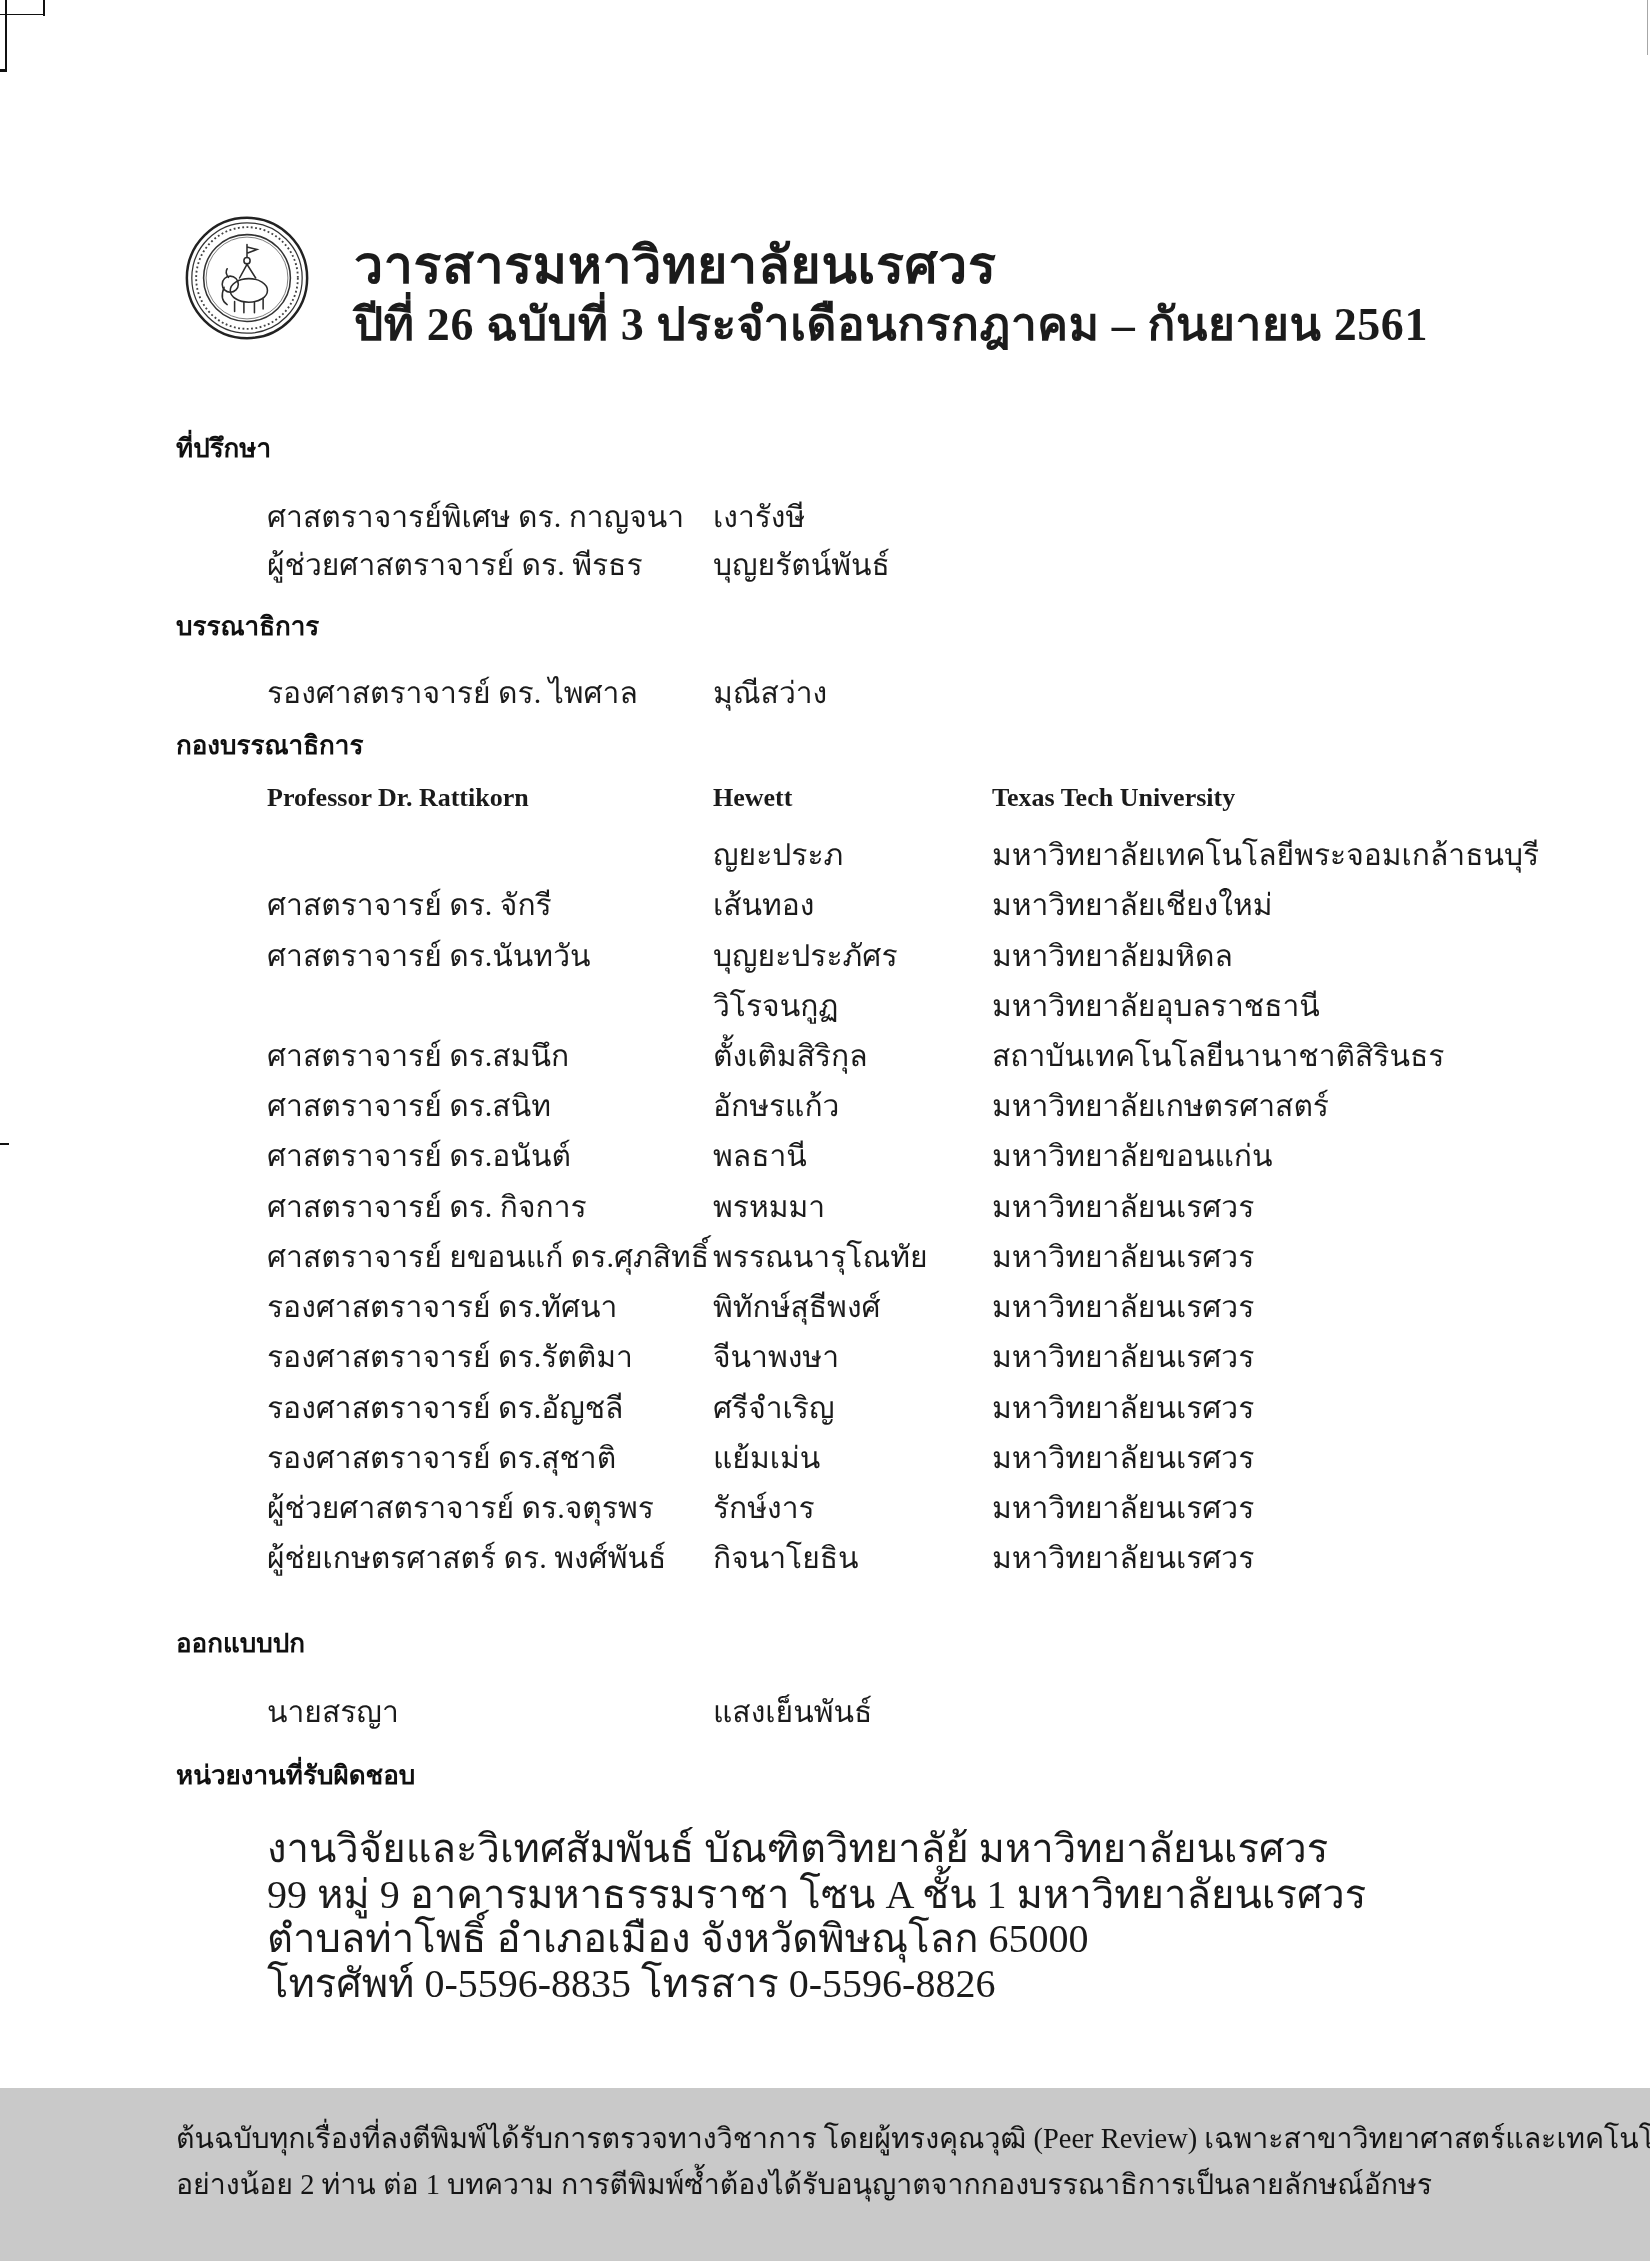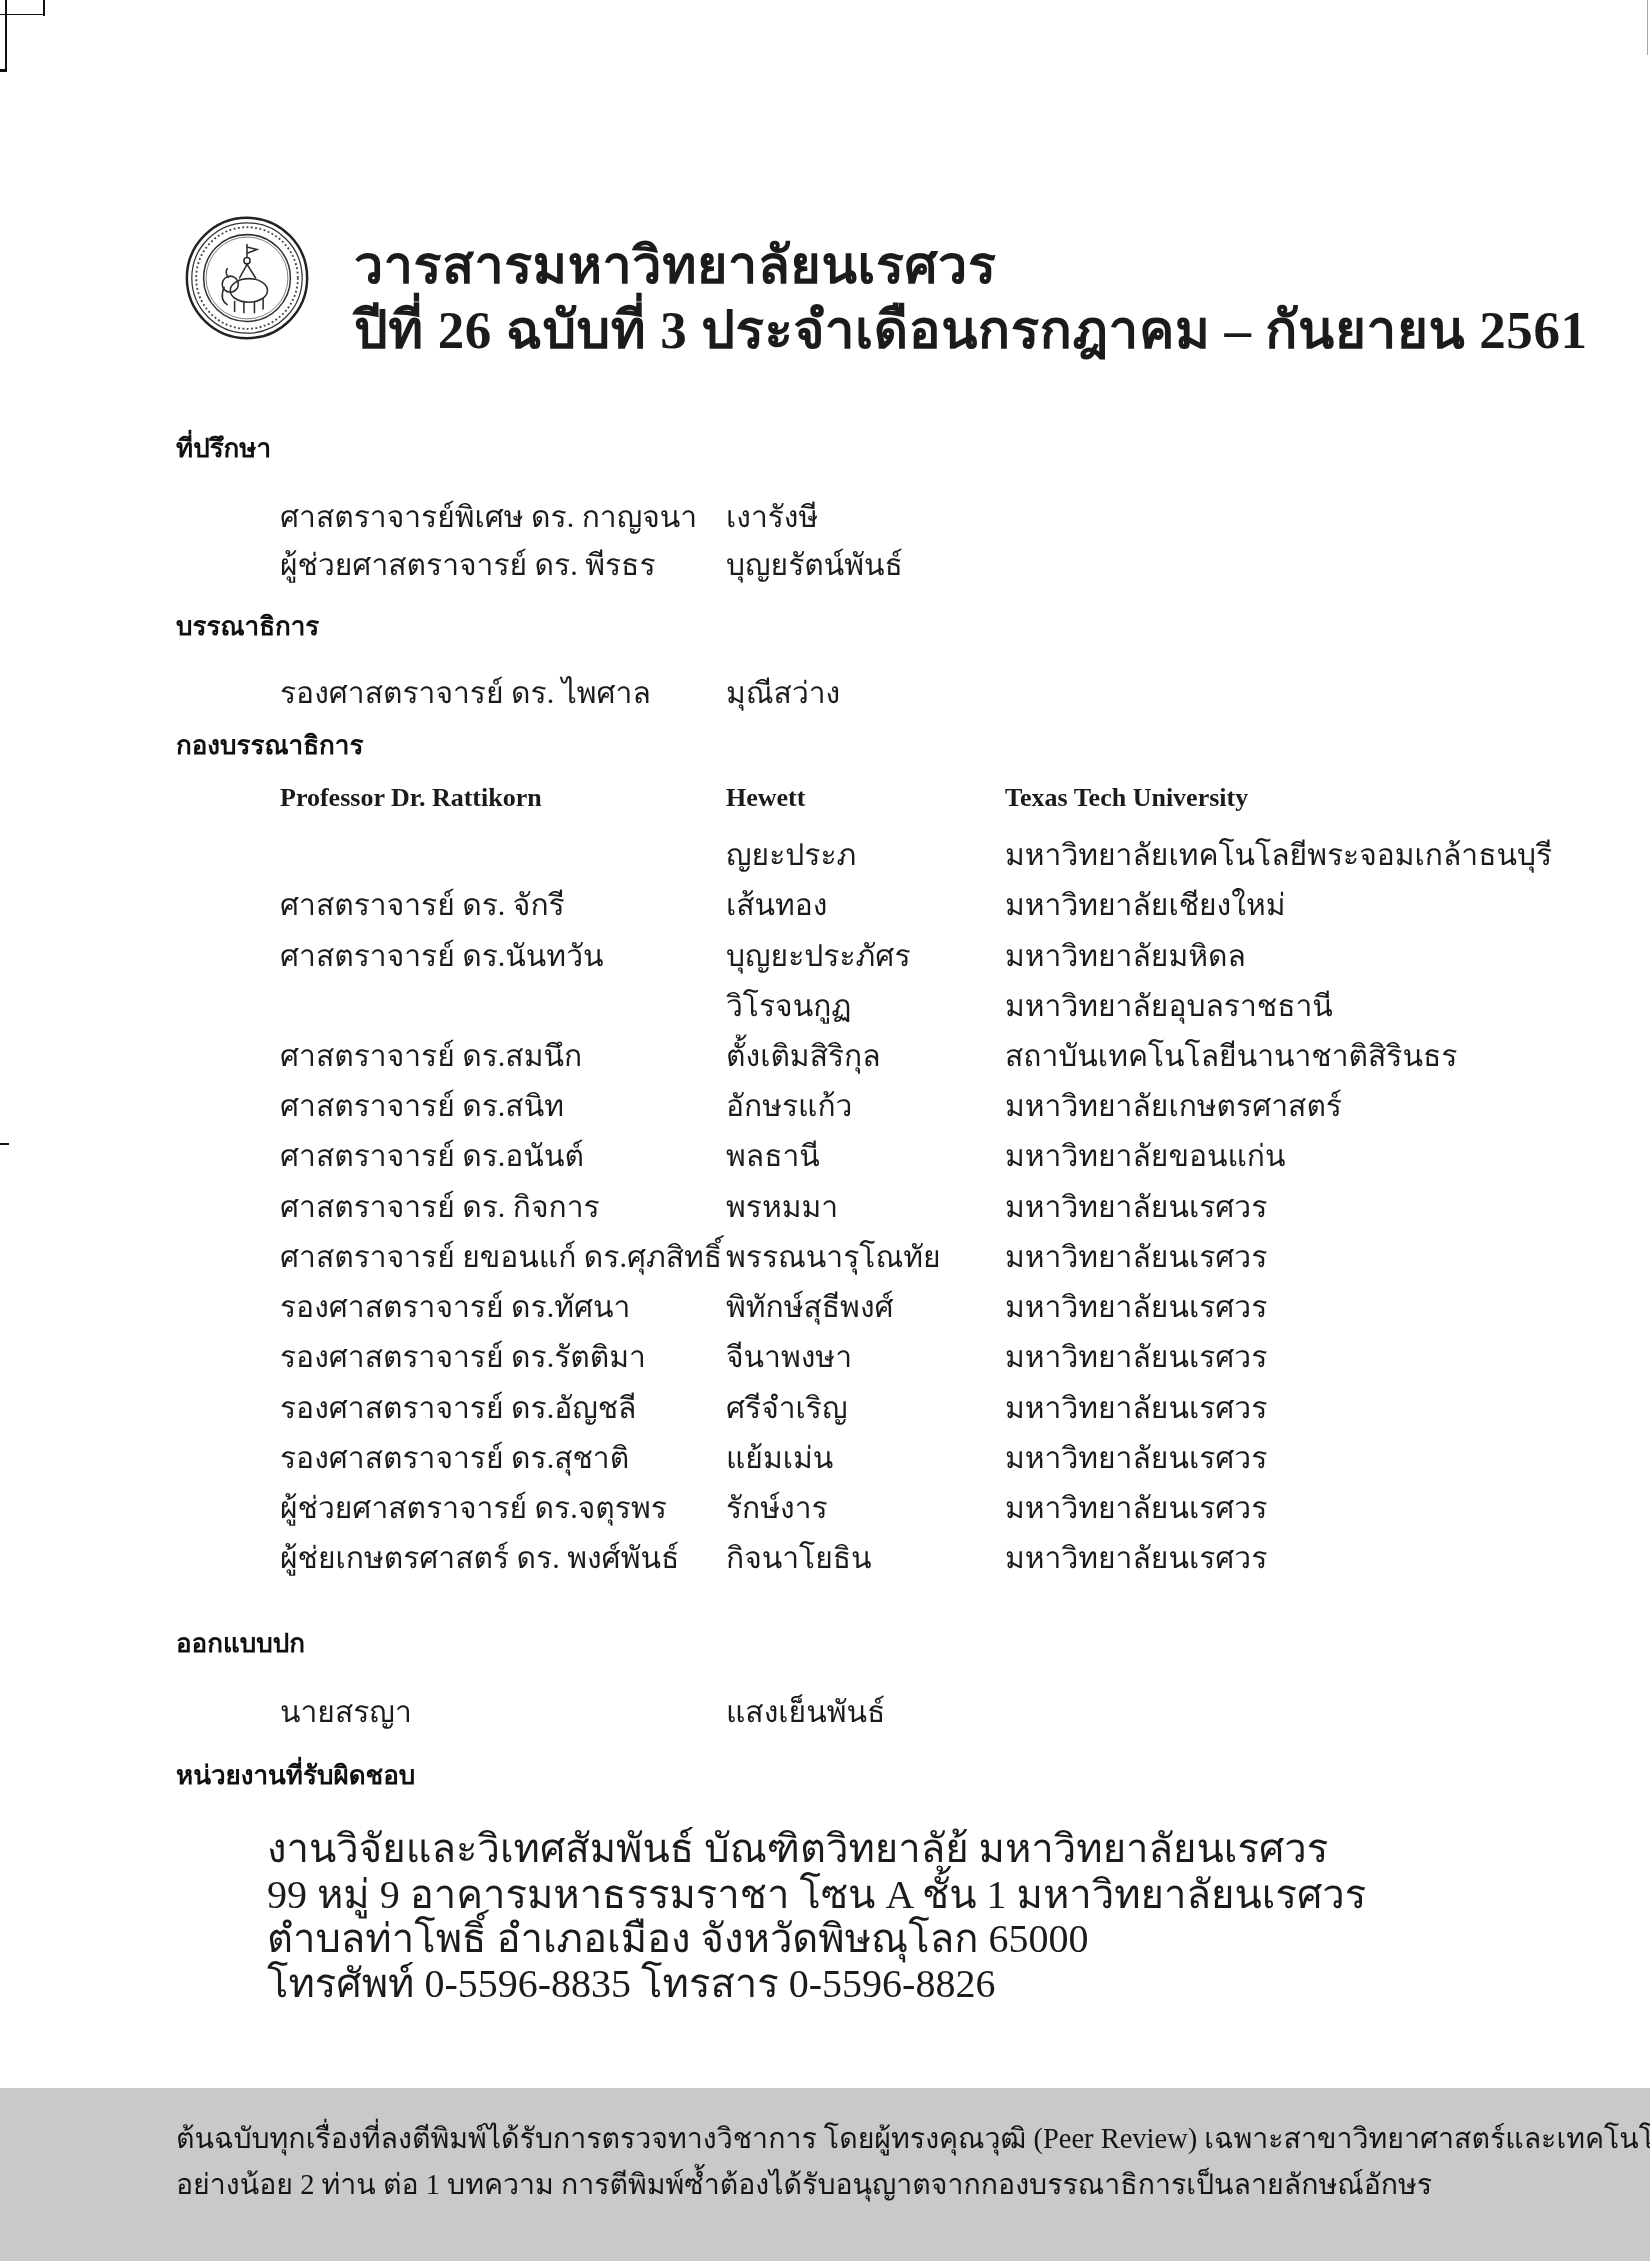--- a/index.html
+++ b/index.html
@@ -10,25 +10,25 @@
     font-family:"Liberation Serif","DejaVu Serif",serif;
     color:#1b1b1b;
     overflow:hidden;
   }
   .abs{position:absolute;}
   
   .mark{position:absolute;background:#111;}
   .mark-soft{position:absolute;background:#a7a7a7;}
   
   .title1{left:354px;top:223px;font-size:52px;font-weight:600;letter-spacing:0.6px;}
-  .title2{left:354px;top:287px;font-size:53px;font-weight:600;letter-spacing:0.6px;}
+  .title2{left:354px;top:287px;font-size:46px;font-weight:600;letter-spacing:0.6px;}
   
   .h{left:176px;font-size:26px;font-weight:700;color:#101010;}
   
-  .row{position:absolute;left:13px;width:1476px;height:40px;font-size:30px;text-decoration:underline;}
+  .row{position:absolute;left:0;width:1476px;height:40px;font-size:30px;text-decoration:underline;}
   .c1{position:absolute;left:267px;white-space:nowrap;}
   .c2{position:absolute;left:713px;white-space:nowrap;}
   .c3{position:absolute;left:992px;white-space:nowrap;}
   .row-en{font-size:26px;font-weight:700;}
   .addr{position:absolute;left:267px;font-size:40px;white-space:nowrap;}
   
   .footer-band{position:absolute;left:0;top:2088px;width:1651px;height:174px;}
   .fline{position:absolute;left:176px;font-size:28.5px;color:#141414;white-space:nowrap;}
   .logo-wrap{position:absolute;left:185px;top:216px;width:124px;height:124px;}
 </style>

